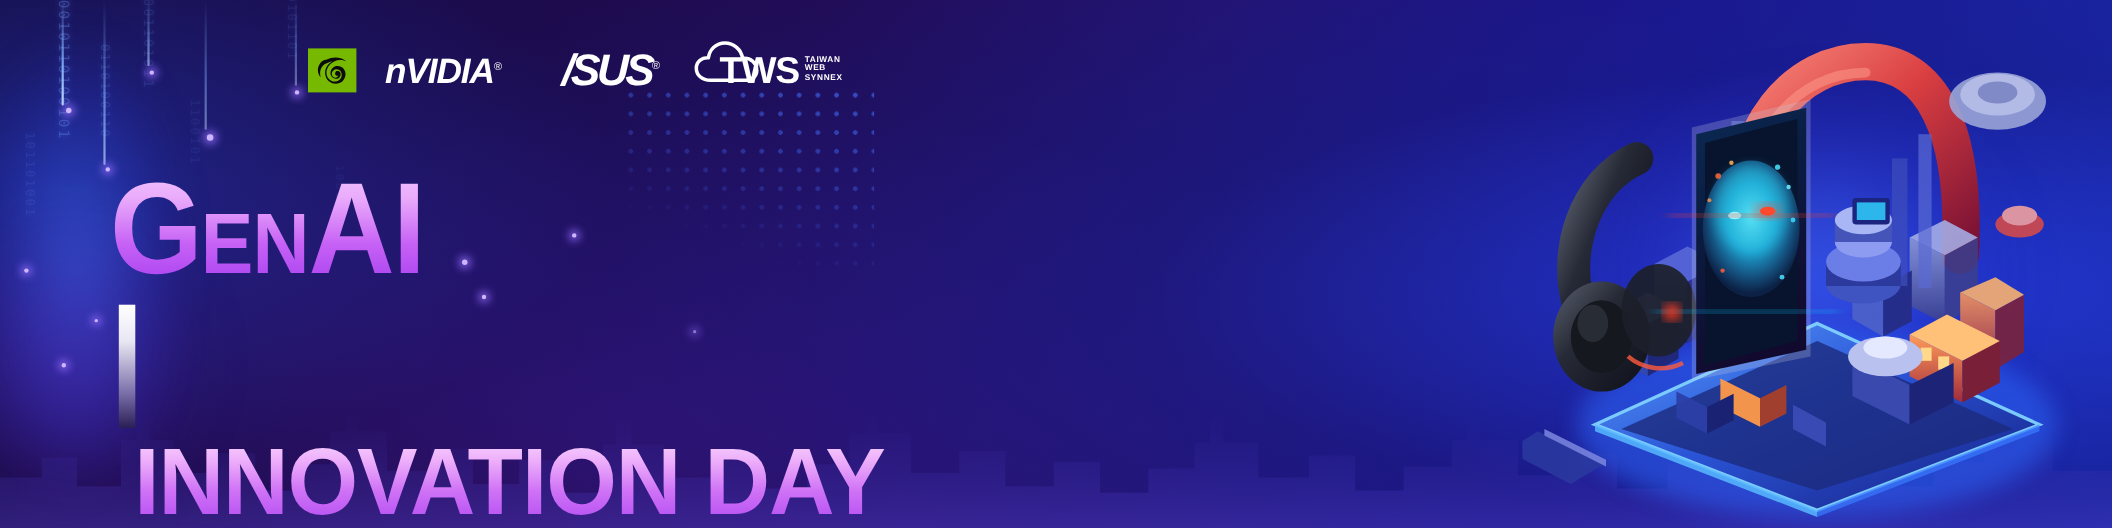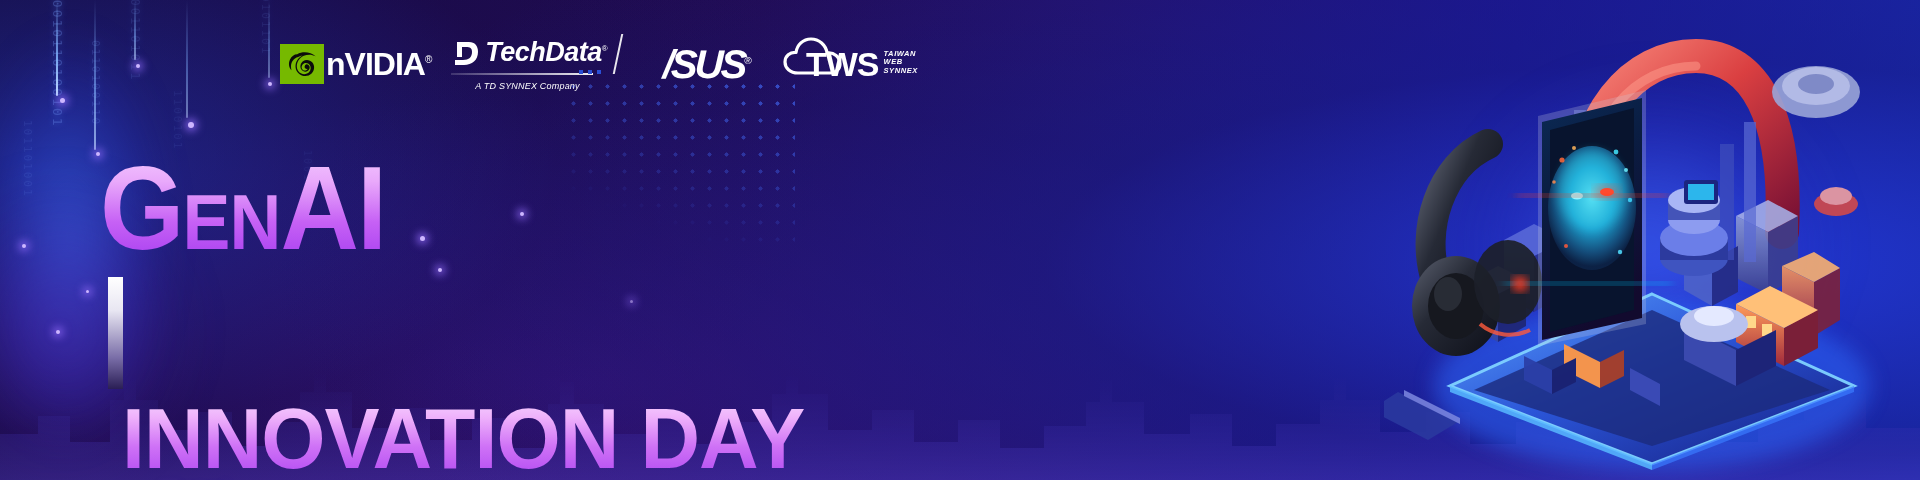--- a/index.html
+++ b/index.html
@@ -66,21 +66,21 @@
 
   
   .skyline{ position:absolute; left:0; bottom:0; width:1920px; height:150px; opacity:.40; pointer-events:none; }
 
   
   .logo-bar{ position:absolute; left:280px; top:36px; height:56px; display:flex; align-items:center; gap:0; }
 
   .logo{ display:flex; align-items:center; position:relative; }
 
   
-  .nv{ gap:2px; }
+  .nv{ gap:26px;font-style:italic; }
   .nv-mark{ width:44px; height:40px; background:#76b900; display:flex; align-items:center; justify-content:center; }
   .nv-word{ color:#fff; font-weight:700; font-size:32px; letter-spacing:-1px;
             font-family:"Liberation Sans", sans-serif; line-height:1; }
   .nv-word .reg{ font-size:10px; vertical-align:super; font-weight:400; }
 
   
   .td{ margin-left:22px; flex-direction:column; align-items:flex-start; }
   .td-row{ display:flex; align-items:center; gap:6px; position:relative; }
   .td-word{ color:#fff; font-weight:700; font-style:italic; font-size:27px; letter-spacing:-.5px; line-height:1; }
   .td-word .reg{ font-size:8px; vertical-align:super; font-weight:400; font-style:normal; }
@@ -96,21 +96,21 @@
   
   .asus{ margin-left:56px; }
   .asus-word{ color:#fff; font-weight:700; font-style:italic; font-size:40px; letter-spacing:-3px; line-height:1;
               font-family:"Liberation Sans", sans-serif; transform:skewX(-2deg); }
   .asus-word .reg{ font-size:10px; vertical-align:super; font-weight:400; font-style:normal; letter-spacing:0; }
 
   
   .tws{ margin-left:36px; align-items:flex-end; }
   .tws-word{ color:#fff; font-weight:700; font-size:34px; letter-spacing:-1px; line-height:1; }
   .tws-sub{ color:#fff; font-size:7.5px; font-weight:700; line-height:8.5px; letter-spacing:.6px;
-            margin-left:5px; margin-bottom:3px;font-style:italic; }
+            margin-left:5px; margin-bottom:3px; }
 
   
   .headline{ position:absolute; left:100px; top:152px; display:flex; align-items:flex-start;flex-direction:column; }
 
   .genai{
     font-family:"Liberation Sans", sans-serif; font-weight:700;
     font-size:118px; line-height:.96; letter-spacing:-2px; white-space:nowrap;
     background:linear-gradient(180deg,#f3c8ff 0%,#e9a9fb 26%,#c661f5 62%,#a63df0 100%);
     -webkit-background-clip:text; background-clip:text; color:transparent;
     transform:scaleX(.92); transform-origin:left top;
@@ -207,38 +207,20 @@
         <svg width="36" height="32" viewBox="0 0 36 32">
           <path d="M13.2 6.2c5.6-3.2 13.4-2.4 18.4 2.1-3.4-2.0-8.1-2.2-11.8-.5-4.2 1.9-7.0 6.1-7.0 10.6 0 3.1 1.8 6.0 4.6 7.2 2.6 1.1 5.9.5 7.8-1.6 1.7-1.9 2.0-4.9.6-7.0-1.2-1.9-3.8-2.6-5.8-1.6-1.7.8-2.7 2.8-2.3 4.6.3 1.5 1.7 2.7 3.3 2.6 1.2 0 2.3-.8 2.6-1.9-1.0.5-2.3.1-2.8-.9-.5-1.1 0-2.5 1.1-3.0 1.3-.6 2.9 0 3.5 1.3.8 1.8 0 4.0-1.8 5.0-2.2 1.2-5.1.3-6.4-1.9-1.5-2.6-.7-6.1 1.8-7.9 2.9-2.1 7.1-1.5 9.4 1.3 2.6 3.2 2.2 8.0-.8 11.0-3.4 3.3-9.0 3.3-12.6.2-4.1-3.5-4.6-9.9-1.3-14.3 1.2-1.7 2.9-3.0 4.8-3.9-1.5.2-2.9.7-4.3 1.4C9.3 10.2 7.0 14.3 7.0 18.7c0 1.2.2 2.4.5 3.6C4.8 19.4 4.2 15.0 6.0 11.4c1.6-3.2 4.2-5.2 7.2-5.2z" fill="#0c0c0c"></path>
           <circle cx="22.4" cy="17.6" r="1.0" fill="#0c0c0c"></circle>
         </svg>
       </div>
       <div class="nv-word">
         <span>nVIDIA</span><span class="reg">®</span>
       </div>
     </div>
 
-    <div class="logo td">
-      <div class="td-row">
-        <svg width="26" height="30" viewBox="0 0 26 30">
-          <path d="M4 4 L16 4 C22 4 25 8 25 14 C25 22 19 27 11 27 L2 27 L2 22 L10 22 C16 22 19 19 19 14 C19 10 17 9 13 9 L9 9 L9 19 L4 19 Z" fill="#ffffff"></path>
-        </svg>
-        <div class="td-word">
-          <span>TechData</span><span class="reg">®</span>
-        </div>
-        <div class="td-rule"></div>
-        <div class="td-slash"></div>
-        <div class="td-dots">
-            <i></i>
-            <i></i>
-            <i></i>
-          </div>
-      </div>
-      <div class="td-sub">A TD SYNNEX Company</div>
-    </div>
 
     <div class="logo asus">
       <div class="asus-word">
         <span>/SUS</span><span class="reg">®</span>
       </div>
     </div>
 
     <div class="logo tws">
       <div style="position:relative; display:flex; align-items:center;">
         <svg width="72" height="50" viewBox="0 0 72 50" style="position:absolute; left:-6px; top:-14px;">

